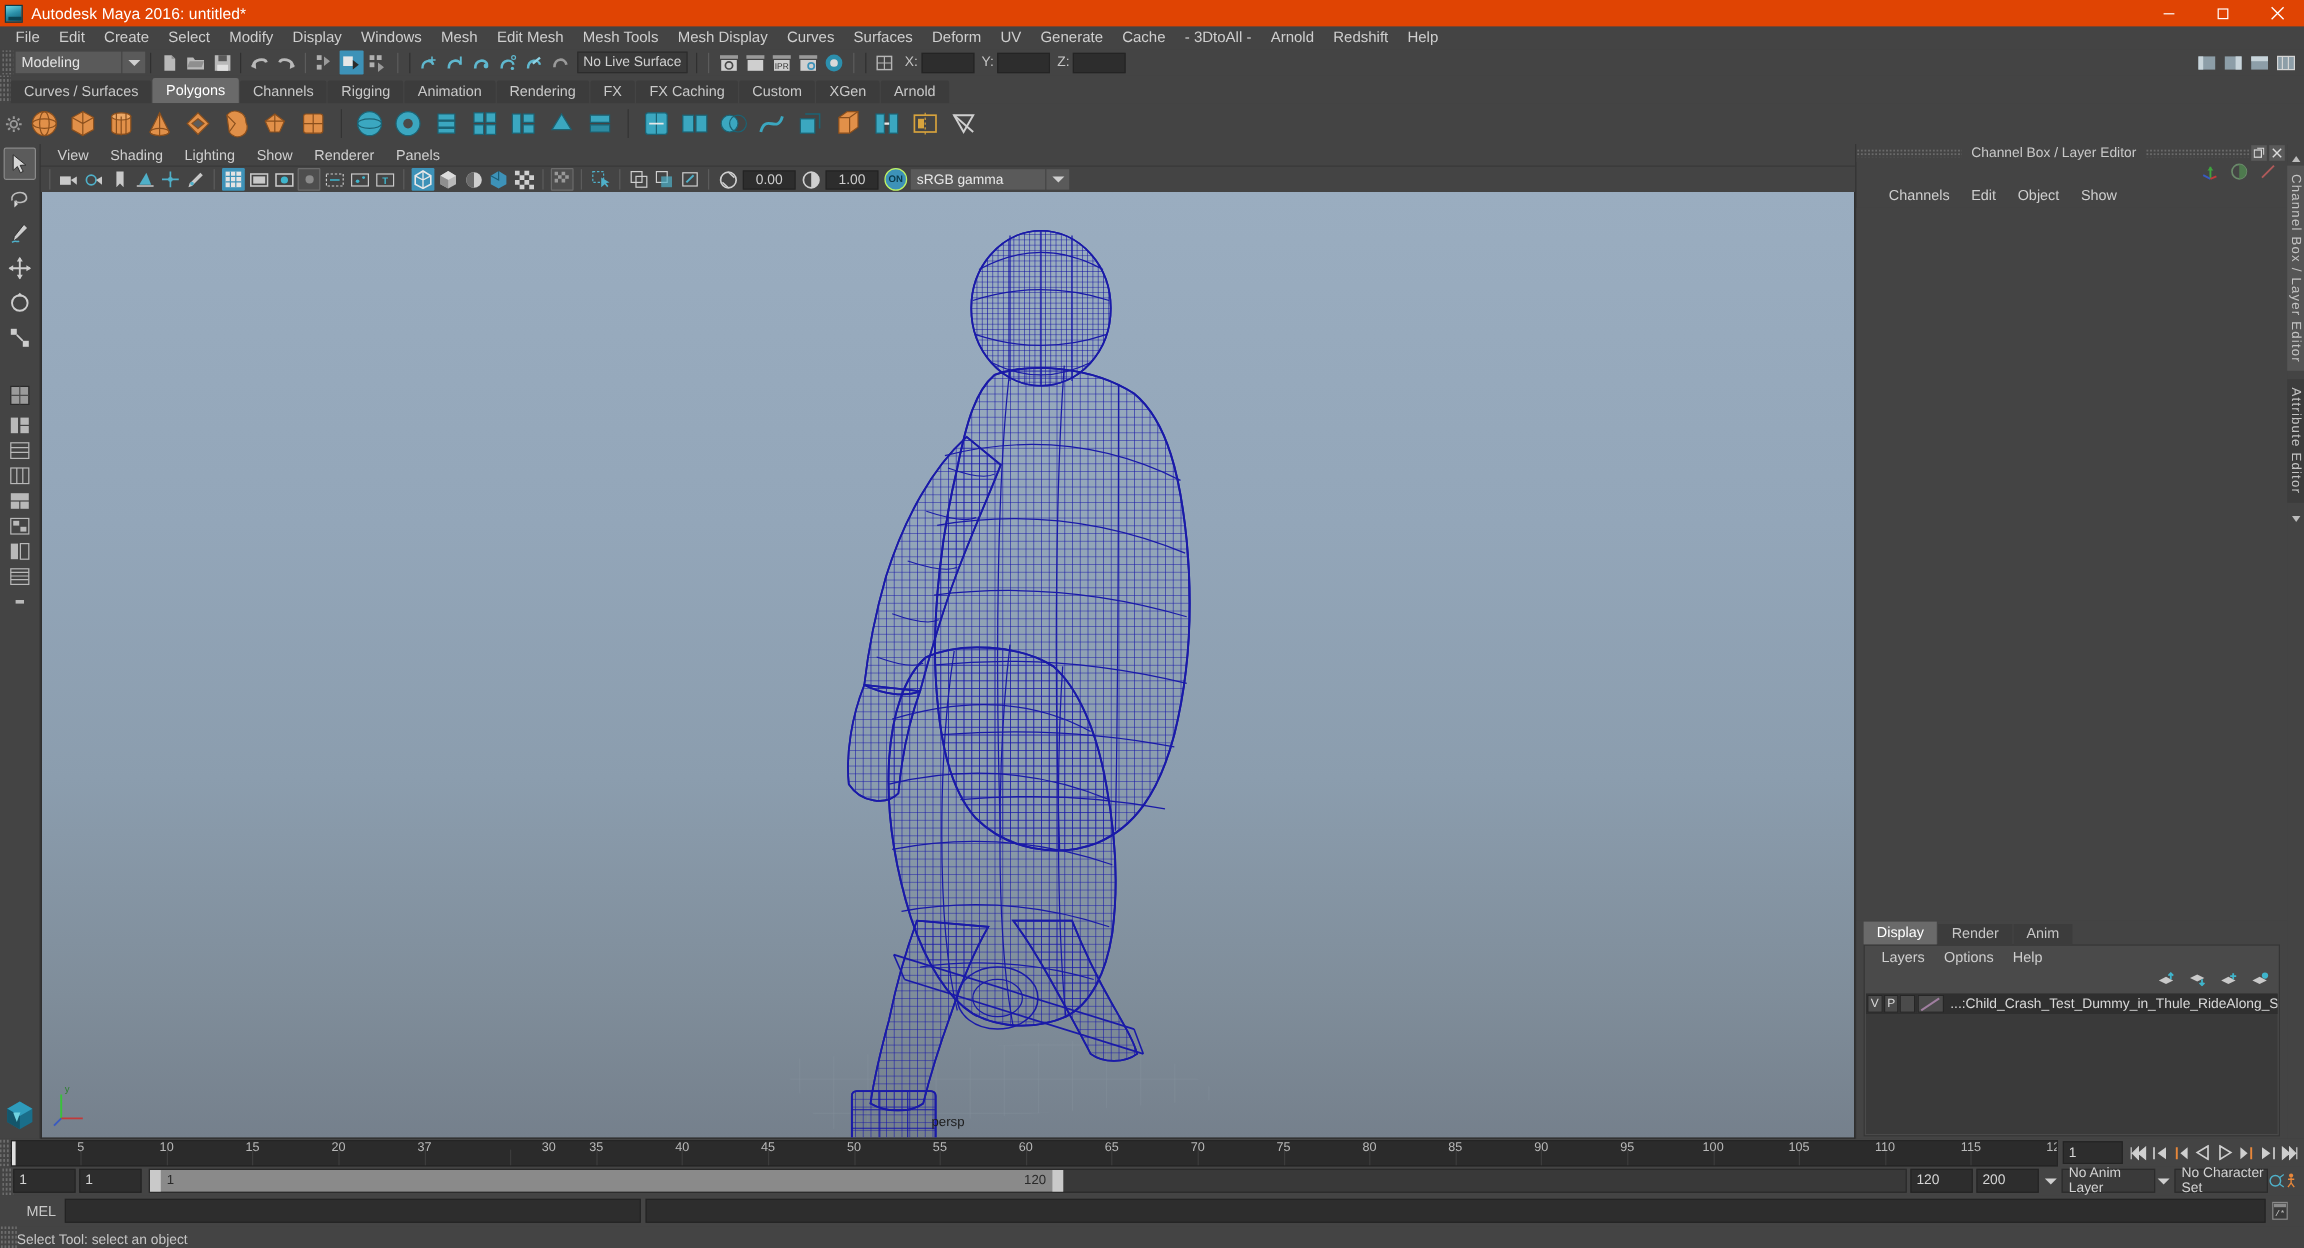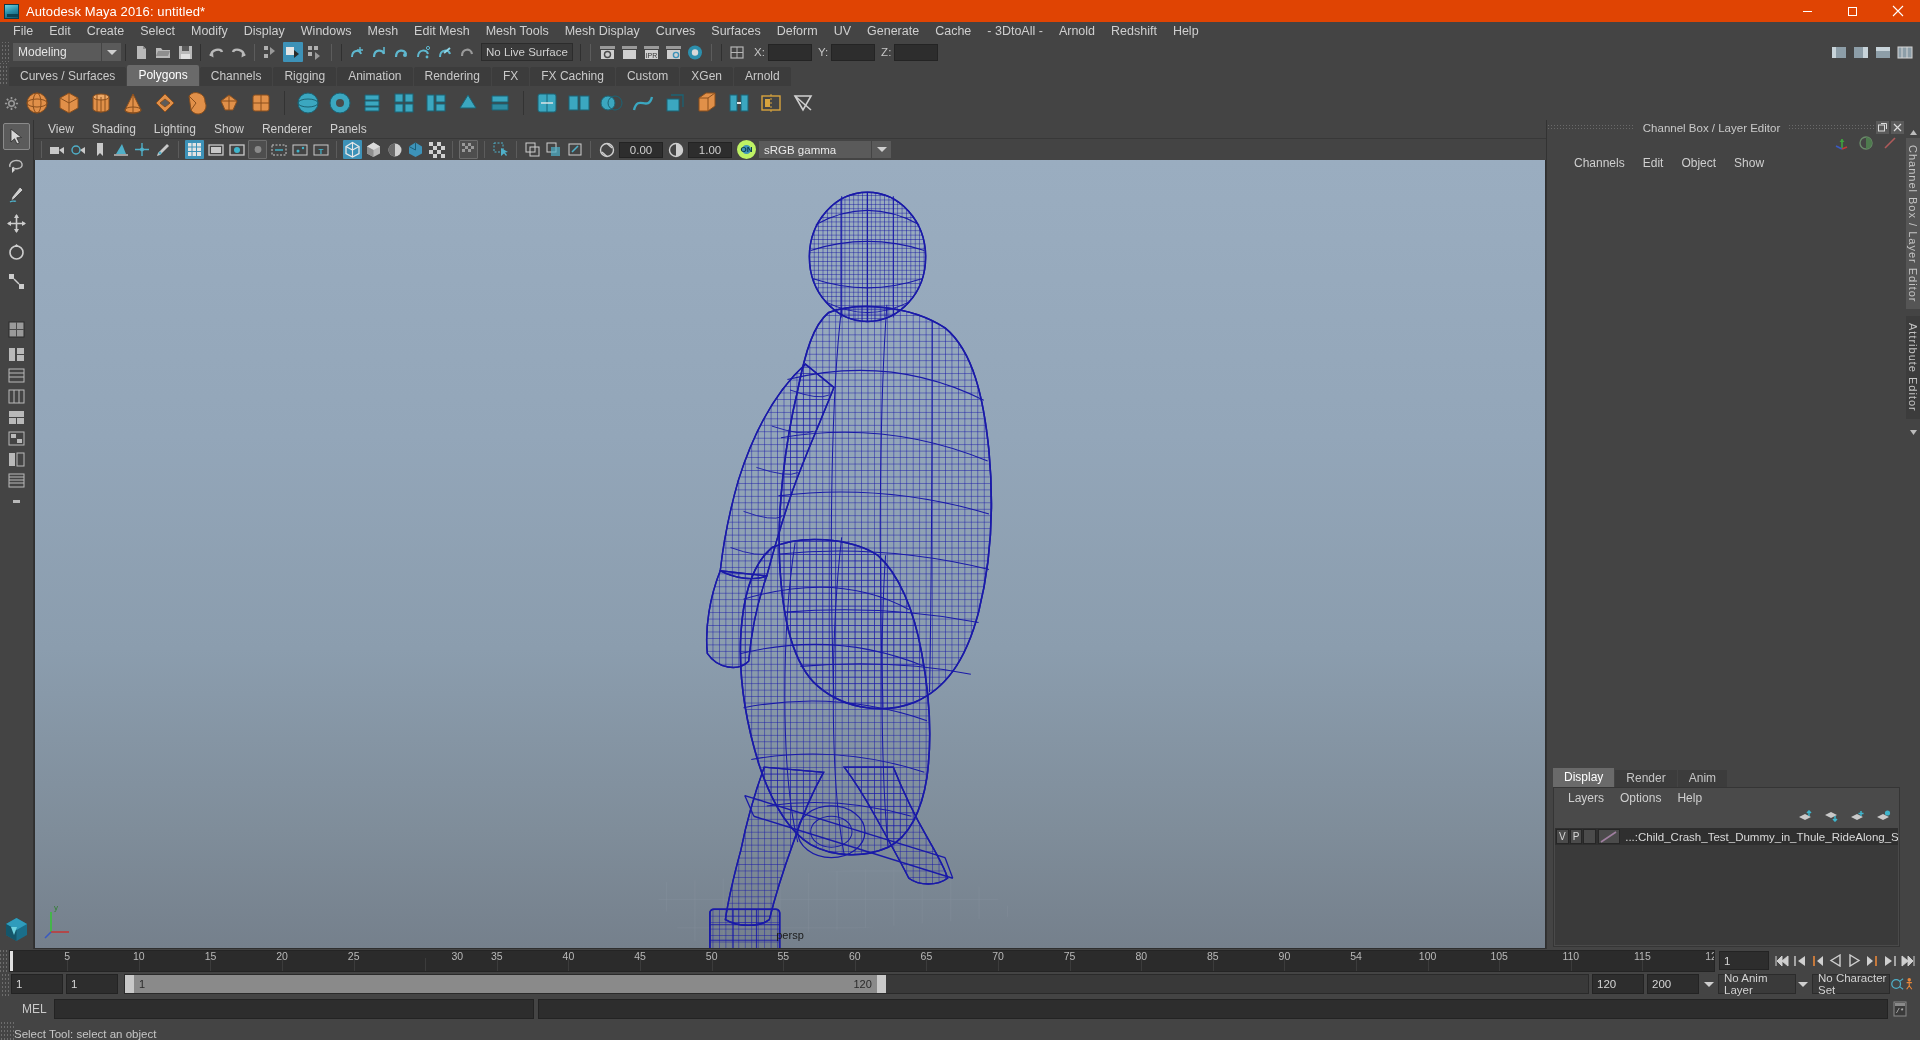--- a/index.html
+++ b/index.html
@@ -118,21 +118,21 @@
     border-bottom:1px solid #383838; flex:0 0 19px; }
   .vp-menubar .vmi { padding:0 9px; font-size:12px; color:#cfcfcf; height:19px; line-height:19px; }
   .vp-toolbar { height:21px; background:#444444; display:flex; align-items:center; flex:0 0 21px; padding-left:2px; }
   .vt-ico { width:19px; height:19px; display:flex; align-items:center; justify-content:center; margin:0 1px; border-radius:1px; }
   .vt-ico.on { background:#3d92b8; }
   .vt-ico.framed { border:1px solid #6b6b6b; background:#4e4e4e; }
   .num-fld { width:44px; height:16px; background:#2d2d2d; border:1px solid #232323; color:#cfcfcf;
     font-size:11.5px; display:flex; align-items:center; justify-content:center; margin:0 2px; }
   .onbtn { width:19px; height:19px; border-radius:50%; background:#3d92b8; color:#0b3b4c;
     font-size:8px; font-weight:bold; display:flex; align-items:center; justify-content:center;
-    margin:0 3px; border:5px solid #bef264; }
+    margin:0 3px; border:1px solid #bef264; }
   .gamma-sel { width:112px; height:17px; background:#5a5a5a; color:#e8e8e8; font-size:11.5px;
     display:flex; align-items:center; padding-left:5px; }
   .gamma-arrow { width:19px; height:17px; background:#5a5a5a; margin-left:1px; display:flex;
     align-items:center; justify-content:center; }
 
   
   .viewport { flex:1 1 auto; position:relative; overflow:hidden;
     background:linear-gradient(to bottom,#9aadc0 0%, #93a6b9 35%, #8b9dae 62%, #7f8d9a 85%, #75808c 100%);
     border:1px solid #2f2f2f; border-top:none; min-height:0; }
   .vp-axis { position:absolute; left:8px; bottom:8px; width:42px; height:42px; }
@@ -1164,21 +1164,21 @@
       <div class="tl-cursor"></div>
     <div class="tl-tick maj" style="left: 3.36134%;"></div>
         <div class="tl-lbl" style="left: 3.36134%;">5</div>
         <div class="tl-tick maj" style="left: 7.56303%;"></div>
         <div class="tl-lbl" style="left: 7.56303%;">10</div>
         <div class="tl-tick maj" style="left: 11.7647%;"></div>
         <div class="tl-lbl" style="left: 11.7647%;">15</div>
         <div class="tl-tick maj" style="left: 15.9664%;"></div>
         <div class="tl-lbl" style="left: 15.9664%;">20</div>
         <div class="tl-tick maj" style="left: 20.1681%;"></div>
-        <div class="tl-lbl" style="left: 20.1681%;">25</div>
+        <div class="tl-lbl" style="left: 20.1681%;">37</div>
         <div class="tl-tick maj" style="left: 24.3697%;"></div>
         <div class="tl-lbl" style="left: 24.3697%; margin-left: 32px;">30</div>
         <div class="tl-tick maj" style="left: 28.5714%;"></div>
         <div class="tl-lbl" style="left: 28.5714%;">35</div>
         <div class="tl-tick maj" style="left: 32.7731%;"></div>
         <div class="tl-lbl" style="left: 32.7731%;">40</div>
         <div class="tl-tick maj" style="left: 36.9748%;"></div>
         <div class="tl-lbl" style="left: 36.9748%;">45</div>
         <div class="tl-tick maj" style="left: 41.1765%;"></div>
         <div class="tl-lbl" style="left: 41.1765%;">50</div>
@@ -1192,21 +1192,21 @@
         <div class="tl-lbl" style="left: 57.9832%;">70</div>
         <div class="tl-tick maj" style="left: 62.1849%;"></div>
         <div class="tl-lbl" style="left: 62.1849%;">75</div>
         <div class="tl-tick maj" style="left: 66.3866%;"></div>
         <div class="tl-lbl" style="left: 66.3866%;">80</div>
         <div class="tl-tick maj" style="left: 70.5882%;"></div>
         <div class="tl-lbl" style="left: 70.5882%;">85</div>
         <div class="tl-tick maj" style="left: 74.7899%;"></div>
         <div class="tl-lbl" style="left: 74.7899%;">90</div>
         <div class="tl-tick maj" style="left: 78.9916%;"></div>
-        <div class="tl-lbl" style="left: 78.9916%;">54</div>
+        <div class="tl-lbl" style="left: 78.9916%;">95</div>
         <div class="tl-tick maj" style="left: 83.1933%;"></div>
         <div class="tl-lbl" style="left: 83.1933%;">100</div>
         <div class="tl-tick maj" style="left: 87.395%;"></div>
         <div class="tl-lbl" style="left: 87.395%;">105</div>
         <div class="tl-tick maj" style="left: 91.5966%;"></div>
         <div class="tl-lbl" style="left: 91.5966%;">110</div>
         <div class="tl-tick maj" style="left: 95.7983%;"></div>
         <div class="tl-lbl" style="left: 95.7983%;">115</div>
         <div class="tl-tick maj" style="left: 100%;"></div>
         <div class="tl-lbl" style="left: 100%;">120</div>

